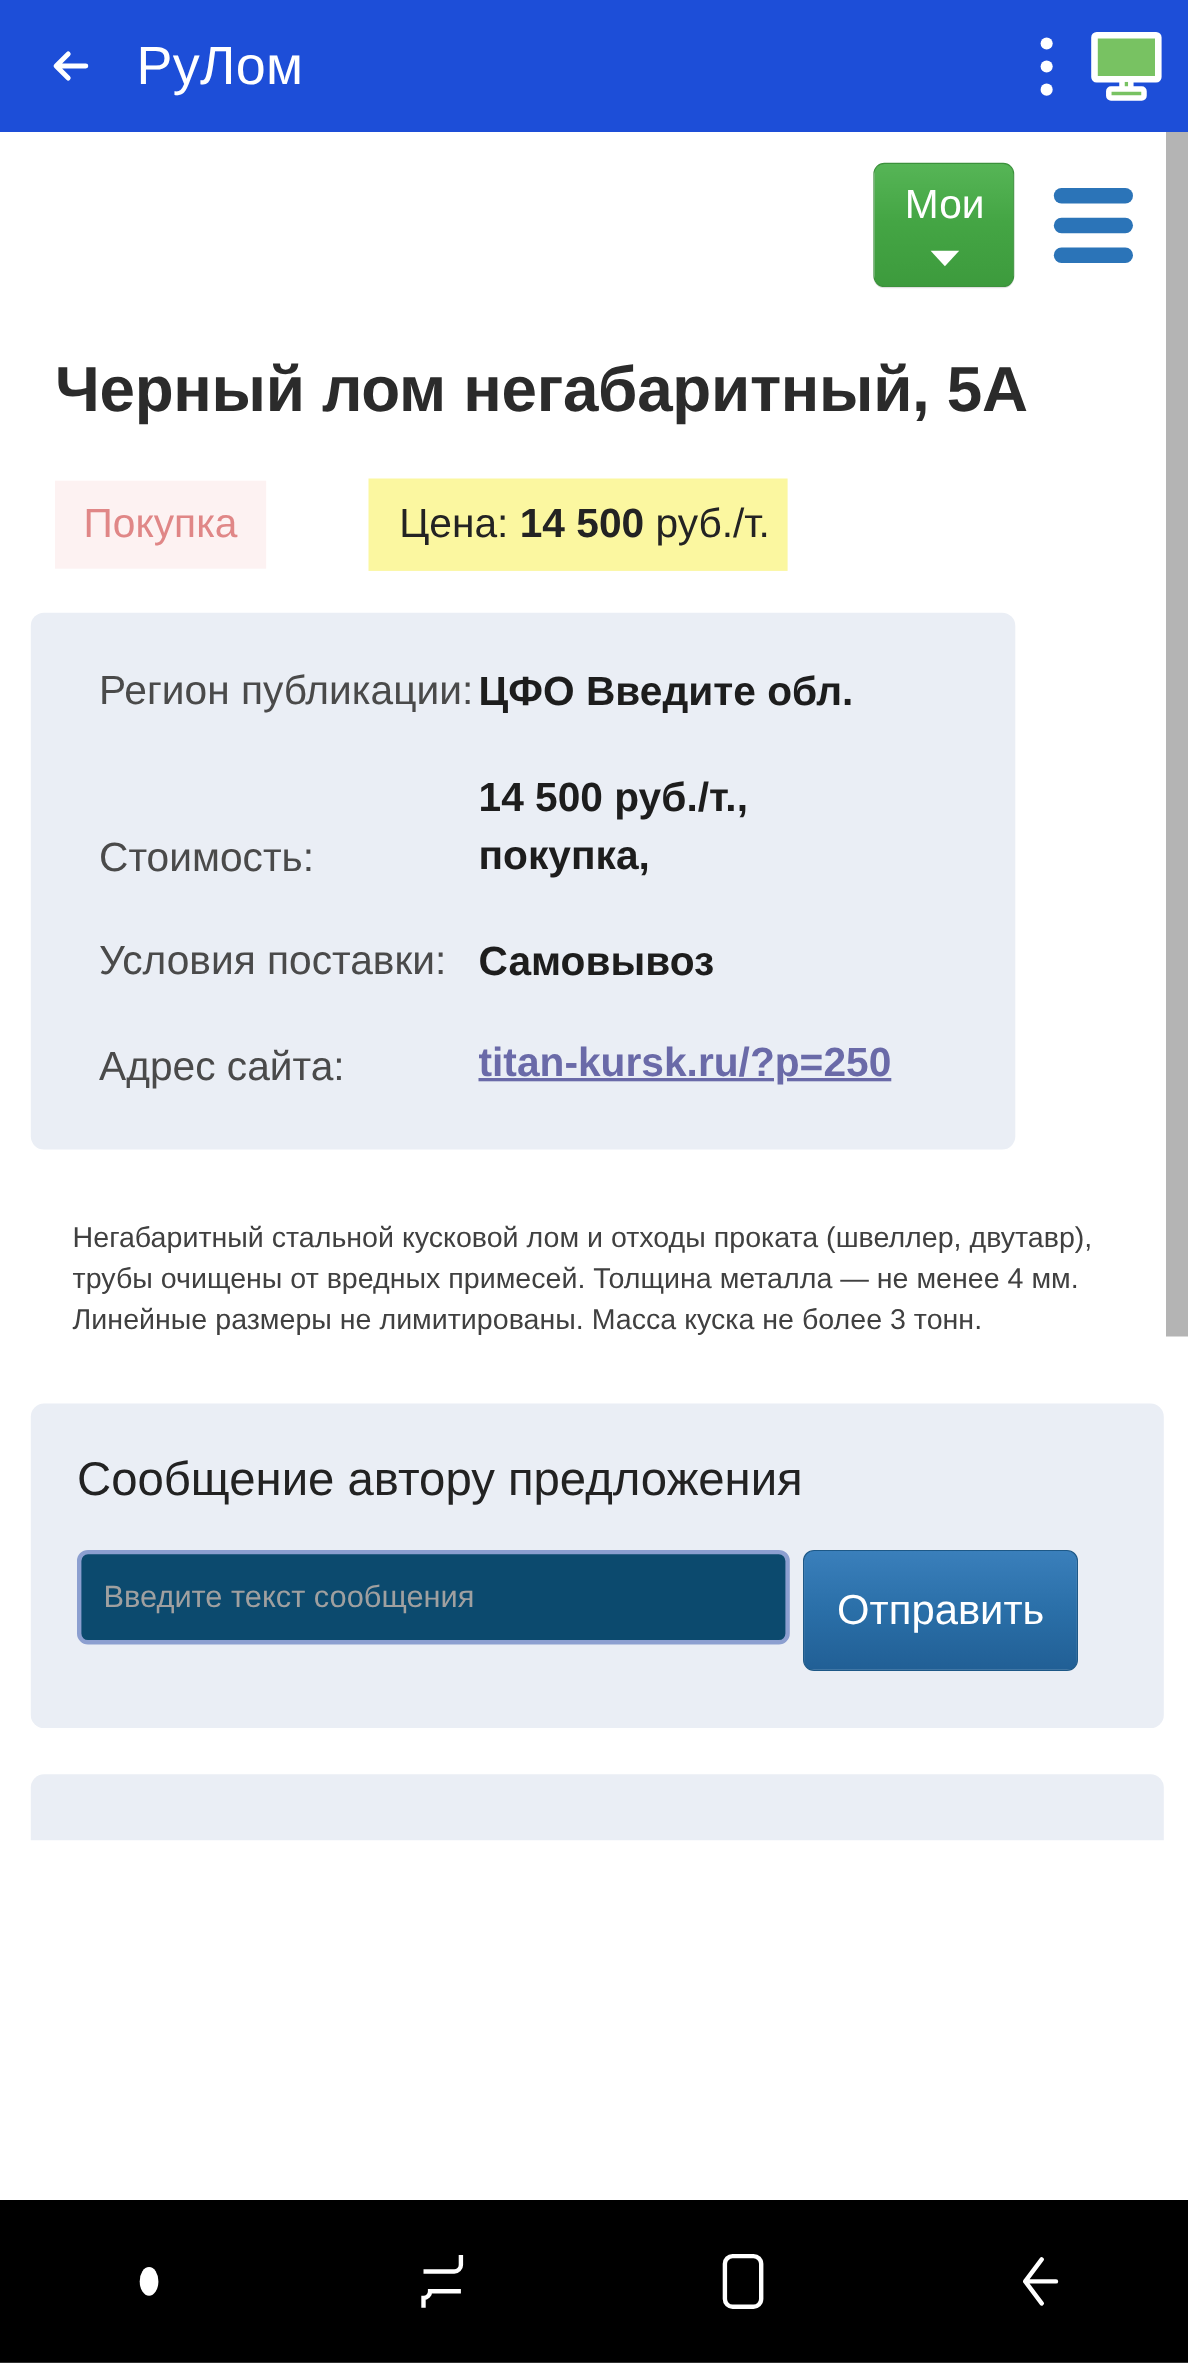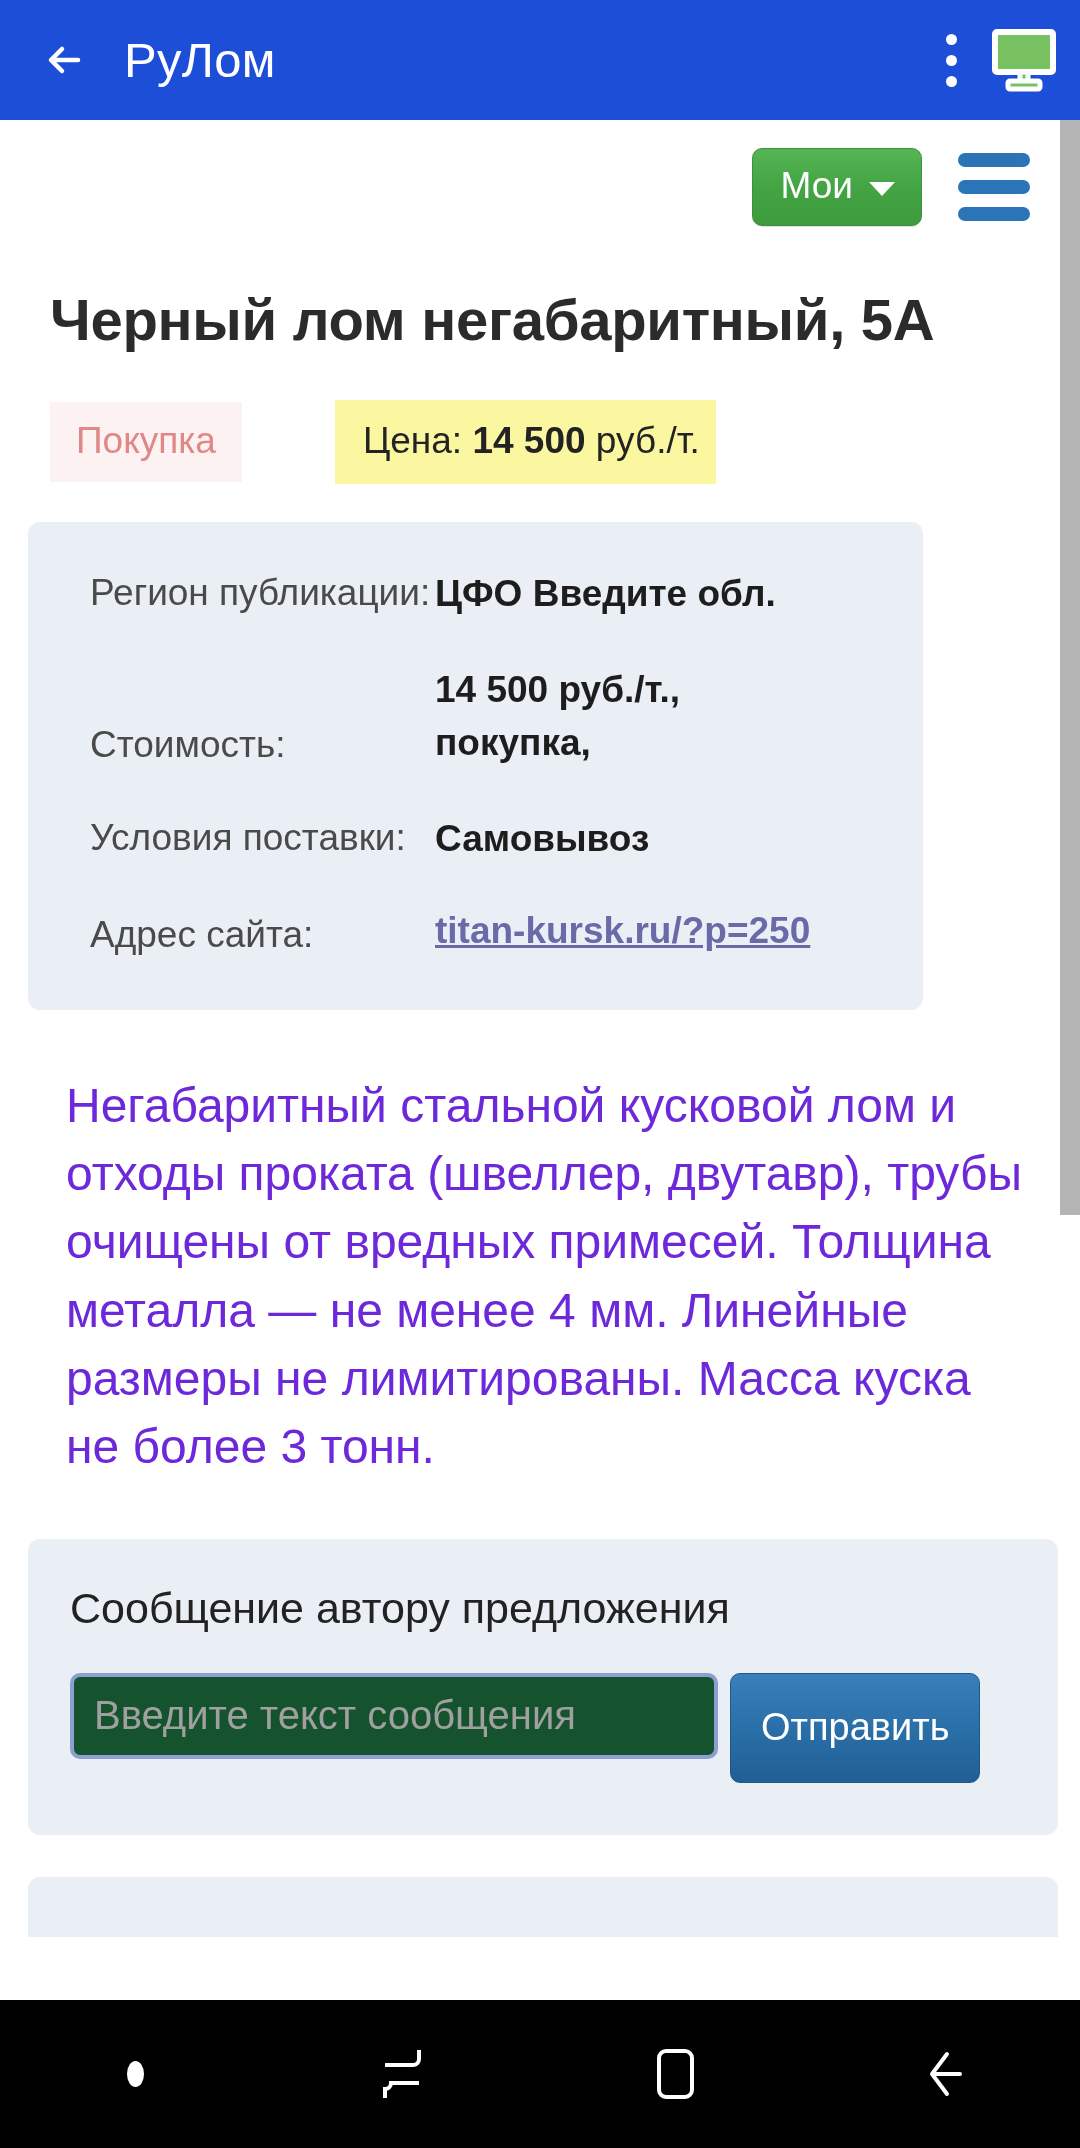--- a/index.html
+++ b/index.html
@@ -99,20 +99,21 @@
     color: #ffffff;
     font-size: 37px;
     font-weight: 400;
     padding: 16px 26px 18px 28px;
     display: inline-flex;
     align-items: center;
     gap: 16px;
     box-shadow: 0 1px 0 rgba(0,0,0,0.12);
     cursor: pointer;
     white-space: nowrap;
+    flex-direction: column;
   }
   .caret-down {
     width: 0; height: 0;
     border-left: 13px solid transparent;
     border-right: 13px solid transparent;
     border-top: 14px solid #ffffff;
     display: inline-block;
     margin-top: 5px;
   }
   .hamburger {
@@ -199,23 +200,23 @@
     color: #6a6aa8;
     text-decoration: underline;
     cursor: pointer;
     word-break: break-all;
   }
   .row-cost .info-label { padding-top: 58px; }
 
   
   .description {
     margin: 62px 22px 0 38px;
-    font-size: 48px;
+    font-size: 26px;
     line-height: 1.42;
-    color: #6d28d9;
+    color: #404040;
     max-width: 960px;
   }
 
   
   .msg-card {
     background: #eaeef5;
     border-radius: 12px;
     margin: 58px 22px 0 0;
     width: 1030px;
     box-sizing: border-box;
@@ -232,22 +233,22 @@
     display: flex;
     align-items: stretch;
     margin: 38px 0 0 42px;
   }
   .msg-input {
     width: 648px;
     height: 86px;
     box-sizing: border-box;
     border: 4px solid #8c9fd0;
     border-radius: 10px;
-    background: #14532d;
-    font-size: 40px;
+    background: #0c4a6e;
+    font-size: 28px;
     color: #9a9a9a;
     padding: 0 20px;
     outline: none;
     font-family: "Liberation Sans", sans-serif;
   }
   .msg-input::placeholder { color: #a0a0a0; }
   .btn-send {
     margin-left: 12px;
     background: linear-gradient(to bottom, #3a7fbb 0%, #2a6fa8 50%, #215f95 100%);
     border: 1px solid #1d5887;

